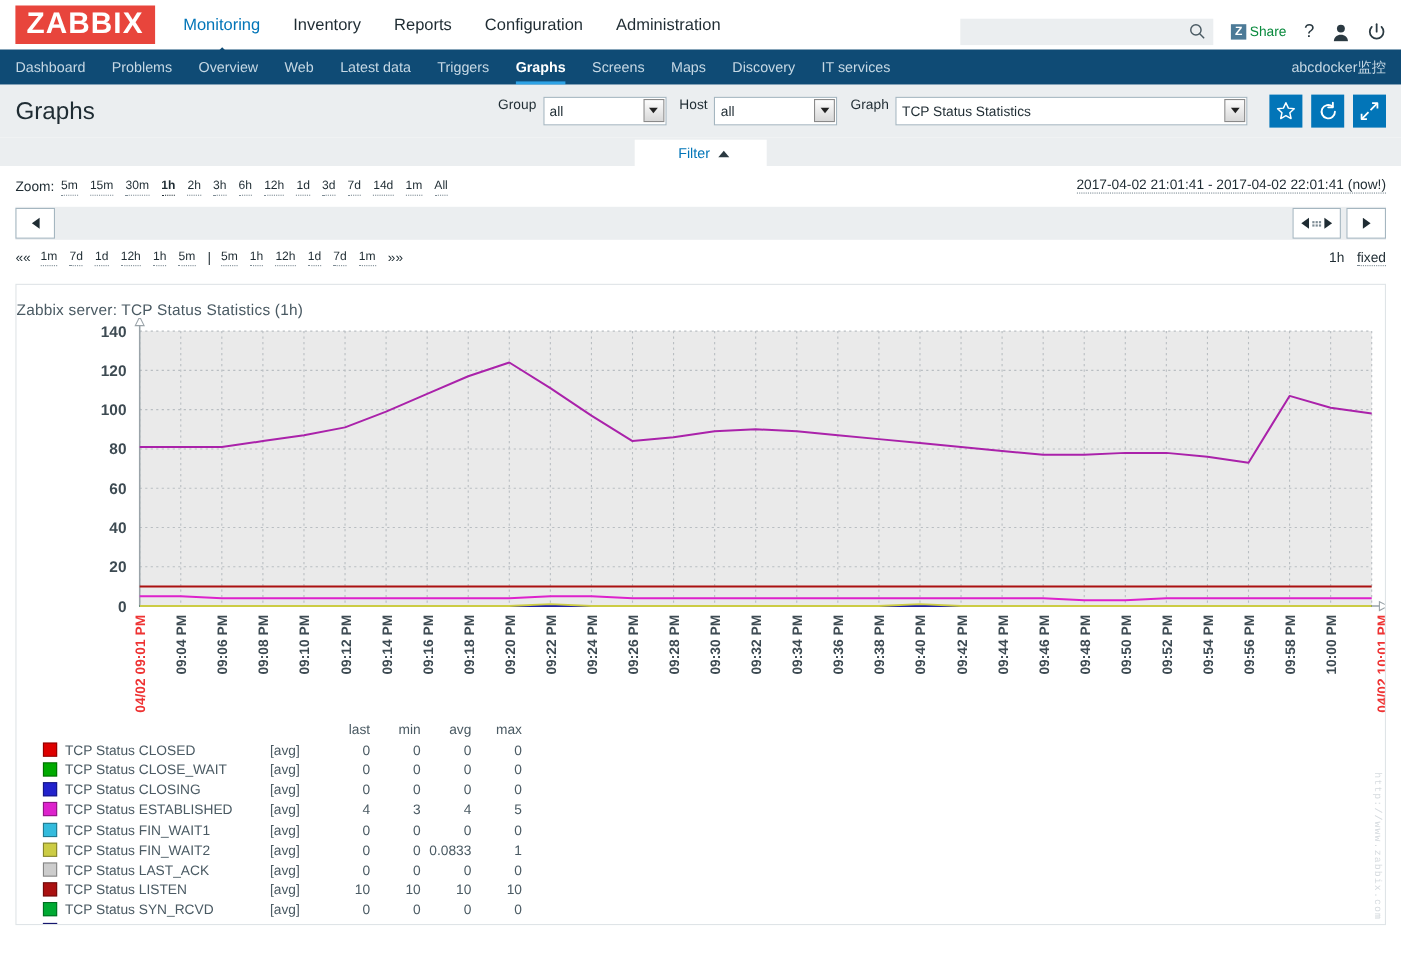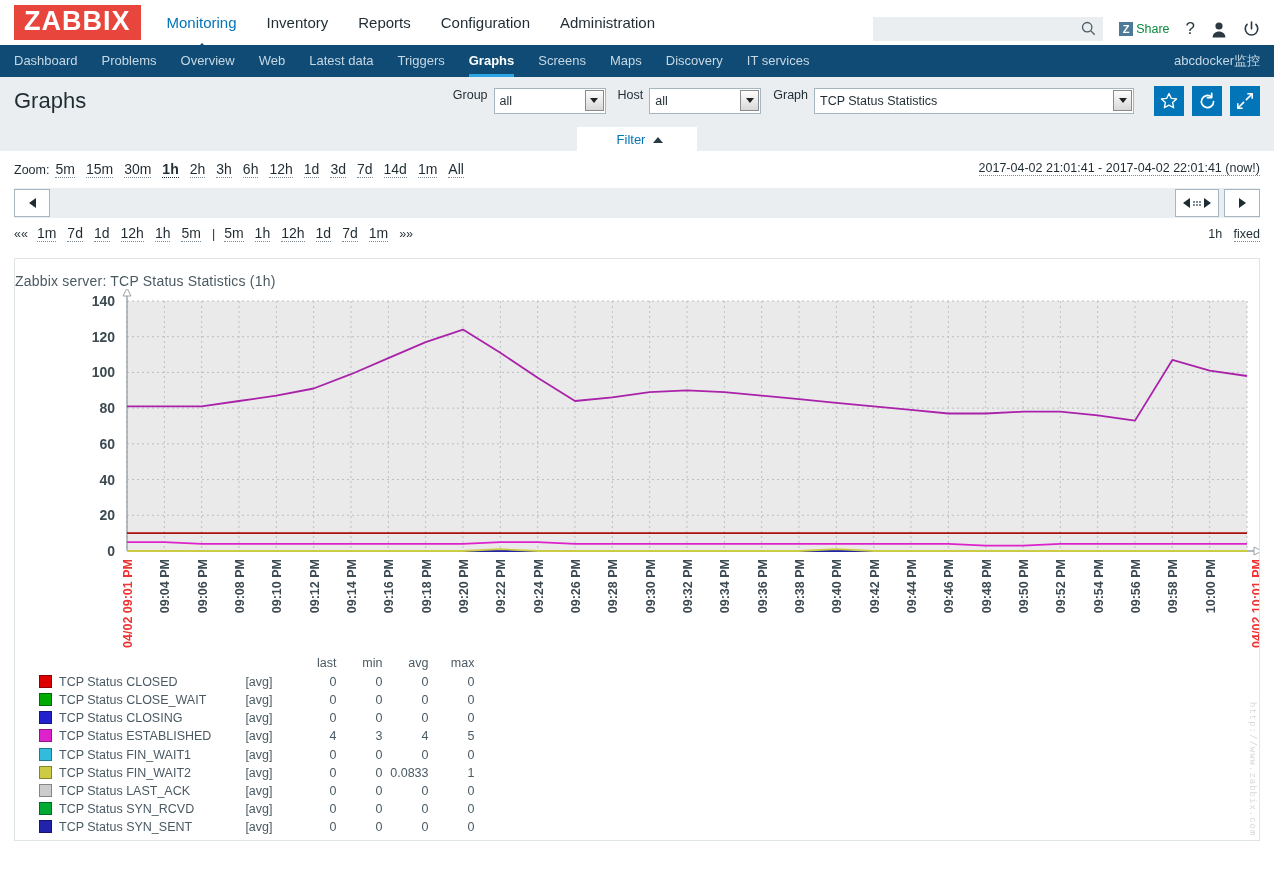--- a/index.html
+++ b/index.html
@@ -131,21 +131,21 @@
   .filtertab .tri {
     border-left: 5px solid transparent; border-right: 5px solid transparent;
     border-bottom: 6px solid #2b3a42; display: inline-block;
   }
 
   
   .timepanel { background: #ffffff; padding: 8px 14px 0 14px; position: relative; }
   .zoomrow { display: flex; align-items: center; position: relative; height: 22px; }
   .zoomrow .zlabel { font-size: 12.5px; color: #1f2c33; margin-right: 6px; }
   .zlink {
-    color: #1f2c33; font-size: 14px; text-decoration: none;
+    color: #1f2c33; font-size: 11px; text-decoration: none;
     border-bottom: 1px dotted #7d8b94; margin-right: 11px; line-height: 15px;
   }
   .zlink.act { font-weight: bold; border-bottom: 1px dotted #1f2c33; }
   .daterange {
     position: absolute; right: 0; top: 2px; font-size: 12.5px; color: #1f2c33;
     border-bottom: 1px dotted #7d8b94; text-decoration: none;
   }
   .scrollrow {
     margin-top: 7px; height: 30px; background: #ebeef0;
     display: flex; align-items: center; justify-content: space-between;
@@ -568,20 +568,29 @@
         <tr>
           <td><span class="sw" style="background:#cccccc"></span></td>
           <td class="c-name">TCP Status LAST_ACK</td>
           <td class="c-agg">[avg]</td>
           <td class="num">0</td>
           <td class="num">0</td>
           <td class="num">0</td>
           <td class="num">0</td>
         </tr>
         <tr>
+          <td><span class="sw" style="background:#aa1111"></span></td>
+          <td class="c-name">TCP Status LISTEN</td>
+          <td class="c-agg">[avg]</td>
+          <td class="num">10</td>
+          <td class="num">10</td>
+          <td class="num">10</td>
+          <td class="num">10</td>
+        </tr>
+        <tr>
           <td><span class="sw" style="background:#00aa33"></span></td>
           <td class="c-name">TCP Status SYN_RCVD</td>
           <td class="c-agg">[avg]</td>
           <td class="num">0</td>
           <td class="num">0</td>
           <td class="num">0</td>
           <td class="num">0</td>
         </tr>
         <tr>
           <td><span class="sw" style="background:#2222aa"></span></td>

